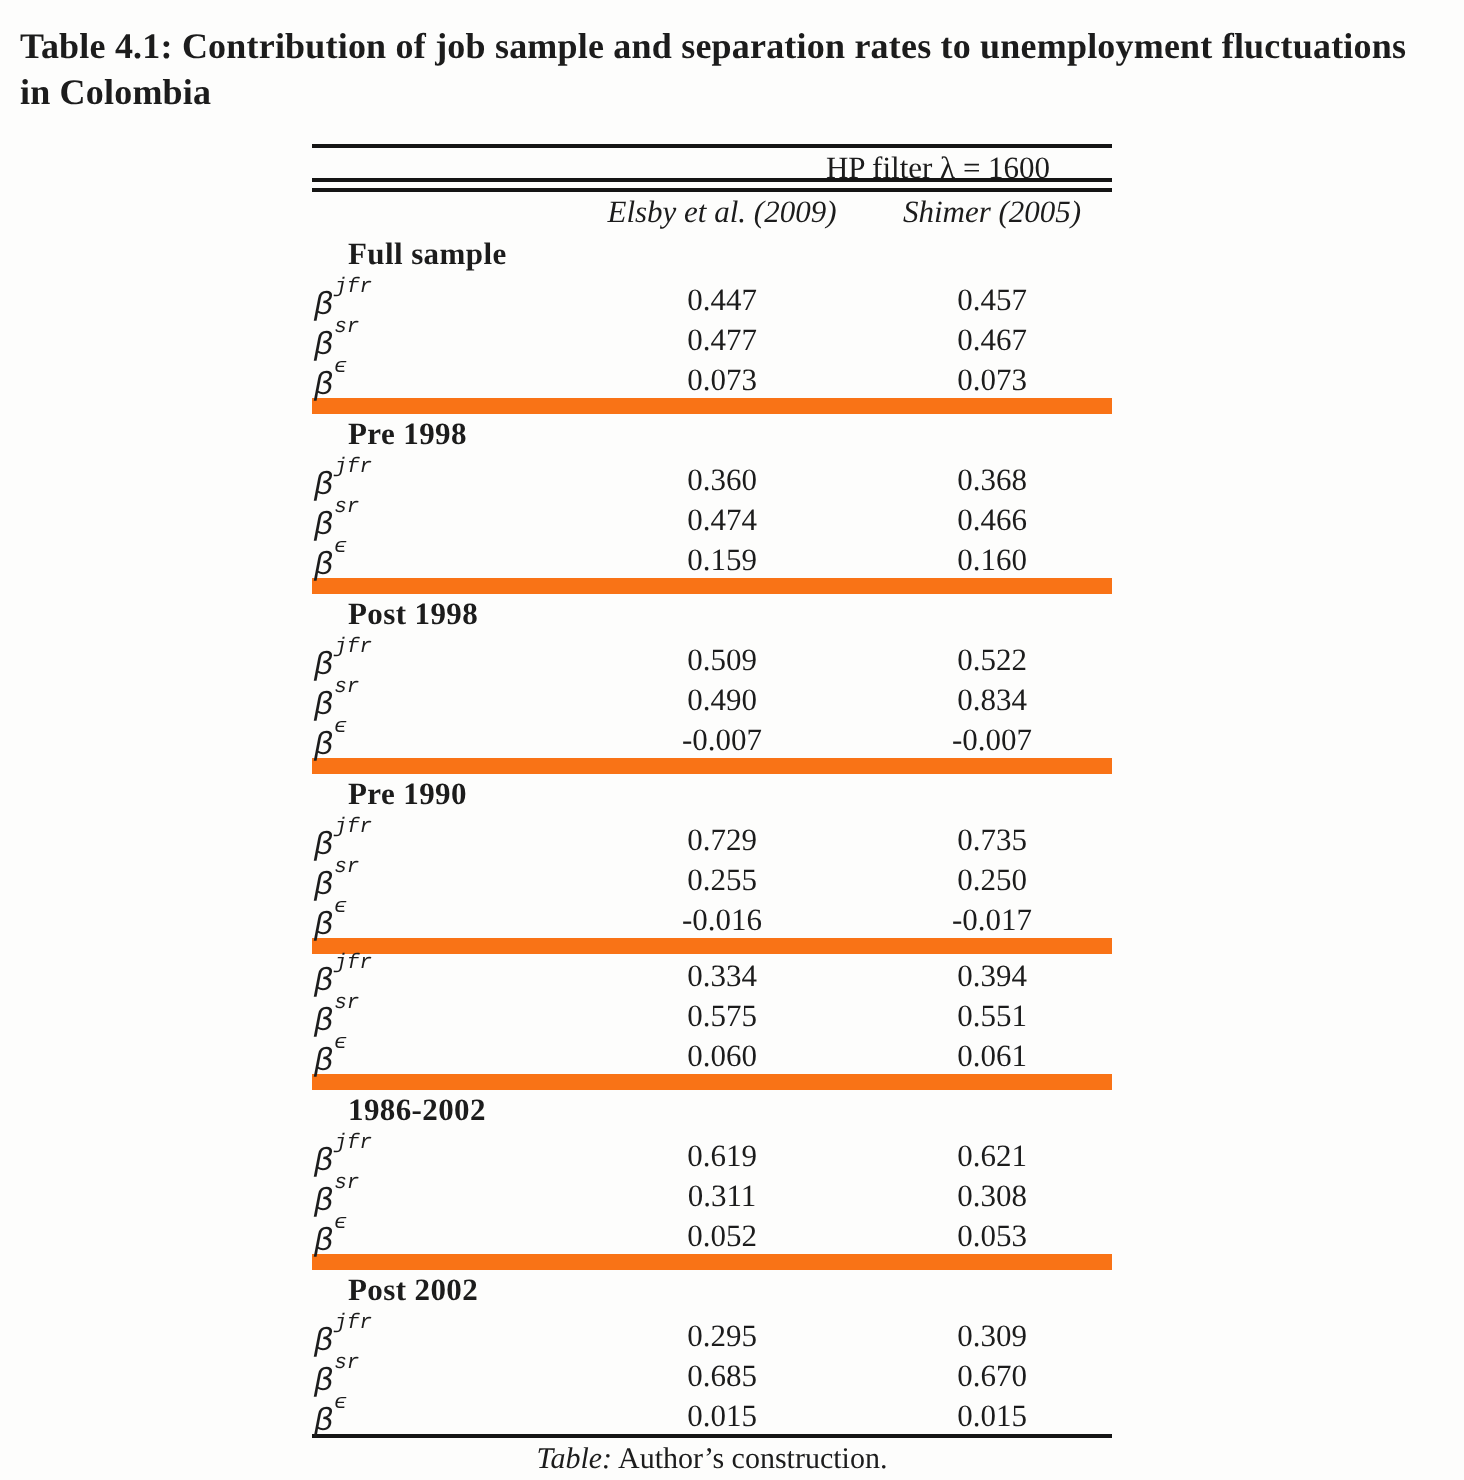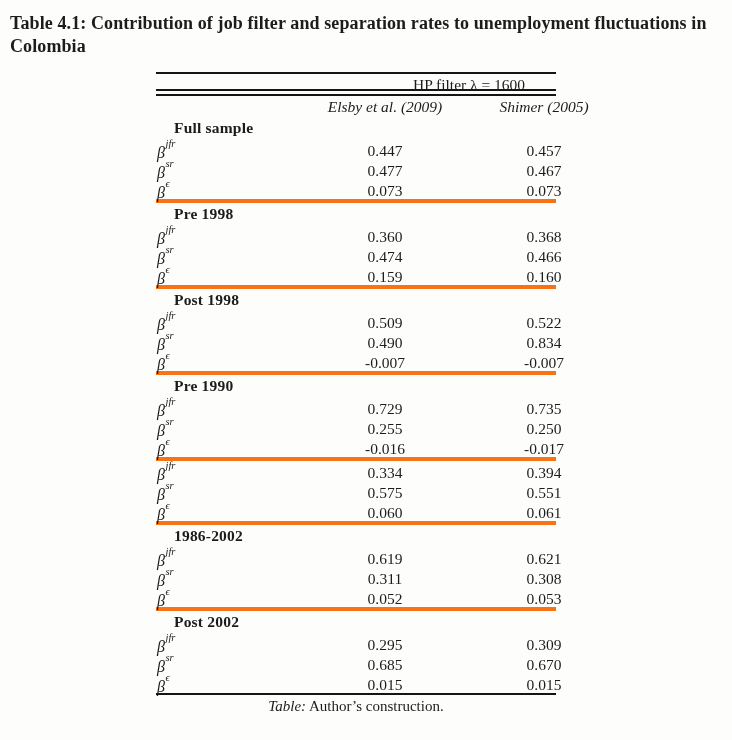--- a/index.html
+++ b/index.html
@@ -24,47 +24,46 @@
     margin-left:146px;
     font-size:15.5px;
   }
   .rule{border-top:2px solid #151515;height:0;}
   .rule-double{height:3px;border-top:2px solid #151515;border-bottom:2px solid #151515;margin-top:1px;}
   .trow{
     display:grid;
     grid-template-columns:130px 150px 120px;
     height:20px;line-height:20px;
     align-items:center;
-    gap:24px;
   }
   .hp-row{display:grid;grid-template-columns:130px 270px;height:14px;line-height:21px;gap:48px;}
   .hp-cell{text-align:center;}
   .colhead-row{height:21px;line-height:21px;}
   .colhead{font-style:italic;text-align:center;white-space:nowrap;}
   .cell{white-space:nowrap;}
   .num{text-align:center;}
   .section-title-row{height:22px;line-height:22px;}
   .section-title{font-weight:bold;padding-left:6px;letter-spacing:.2px;margin-left:12px;}
-  .beta{padding-left:1px;}
+  .beta{padding-left:1px;font-family:Liberation Mono, monospace;}
   .beta-base{font-style:italic;font-size:16px;}
   .beta-sup{font-style:italic;font-size:10.5px;position:relative;top:-5px;left:.5px;}
-  .section + .section{border-top:4px solid #f97316;}
+  .section + .section{border-top:8px solid #f97316;}
   .source-row{
     text-align:center;
     font-size:15px;
     height:22px;line-height:22px;
   }
   .source-label{font-style:italic;}
 </style>
 </head>
 <body>
 
 <div class="page">
 
-  <p class="caption">Table 4.1: Contribution of job filter and separation rates to unemployment fluctuations in Colombia</p>
+  <p class="caption">Table 4.1: Contribution of job sample and separation rates to unemployment fluctuations in Colombia</p>
 
   <div class="table-wrap">
 
     <div class="rule"></div>
 
     <div class="hp-row">
       <div class="cell"></div>
       <div class="hp-cell">HP filter λ = 1600</div>
     </div>
 

